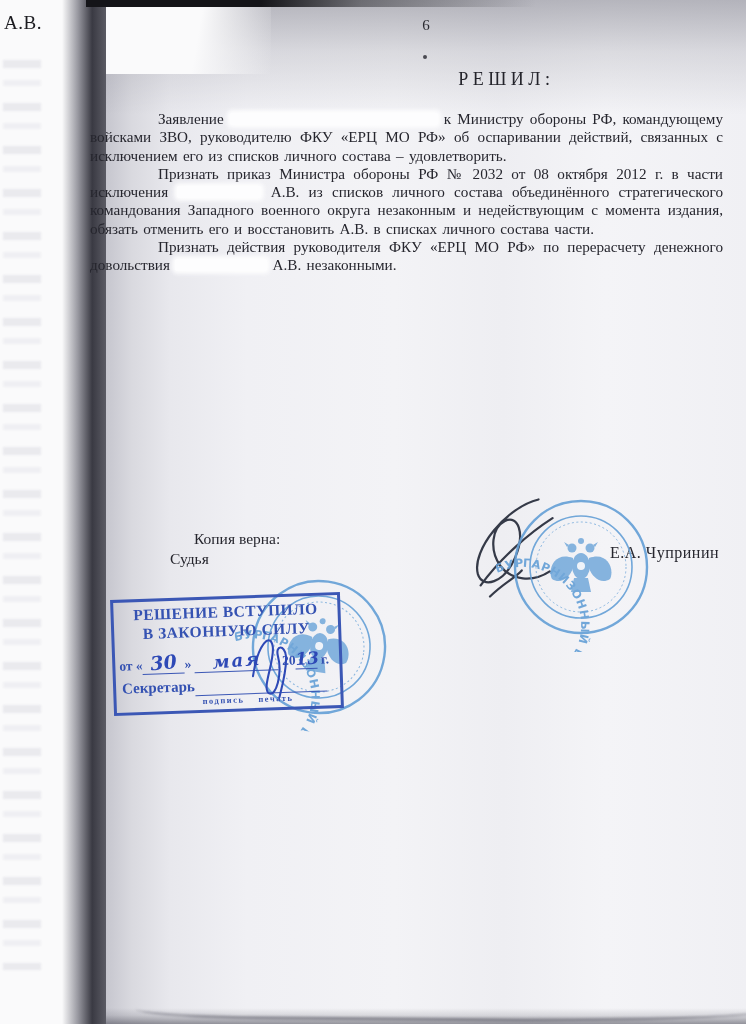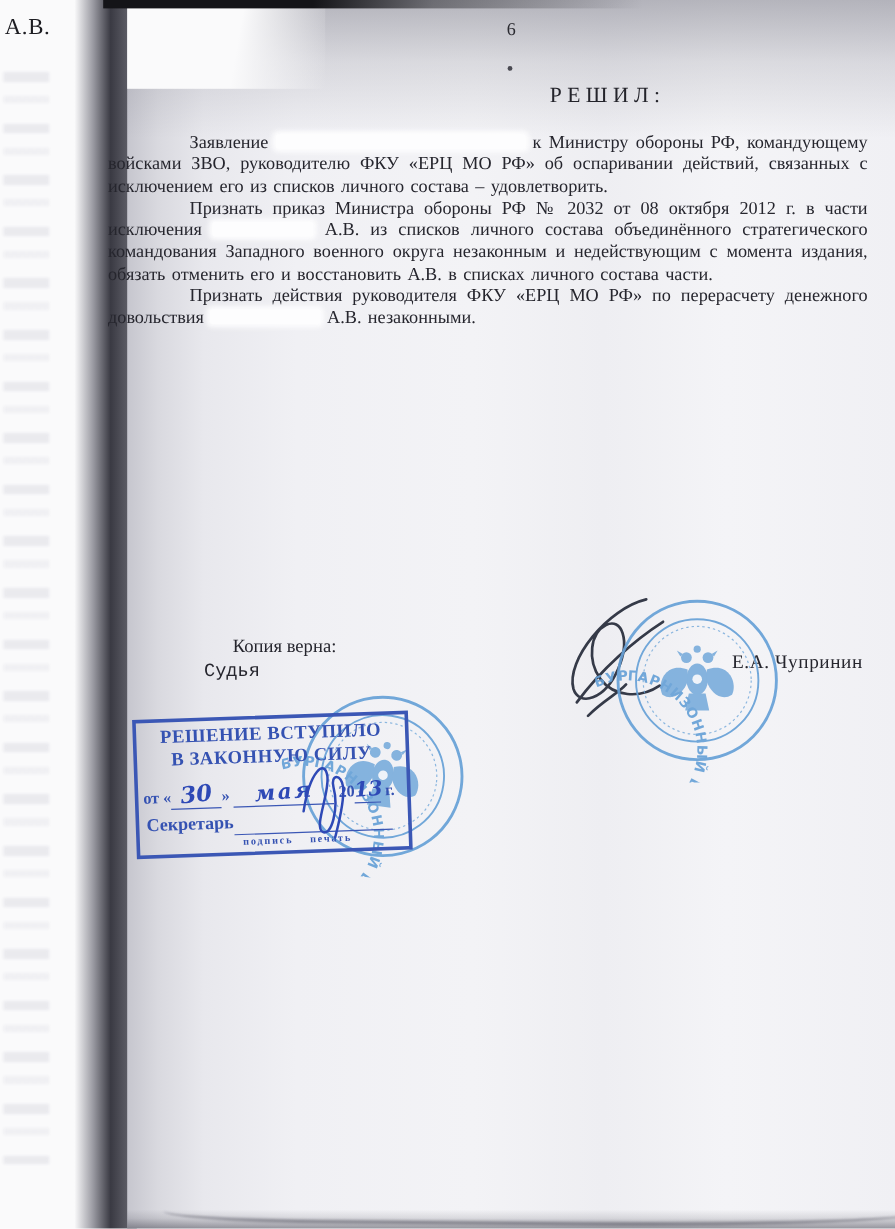--- a/index.html
+++ b/index.html
@@ -43,21 +43,21 @@
   .heading{position:absolute;left:234px;top:69px;width:210px;text-align:right;
         font-size:18px;color:#24242b;white-space:nowrap;}
 
   .body-text{position:absolute;left:-16px;top:110px;width:633px;
         font-size:15.2px;line-height:18.3px;color:#26262e;text-align:justify;}
   .body-text p{margin:0;text-indent:68px;word-spacing:1.5px;}
   .redaction{display:inline-block;height:12px;background:#fdfdfe;border-radius:2px;
         box-shadow:0 0 4px 3px rgba(253,253,254,.95);transform:translateY(1px);}
 
   .copy-note{position:absolute;left:64px;top:530px;font-size:15.5px;color:#26262e;margin-left:24px;}
-  .judge-label{position:absolute;left:64px;top:550px;font-size:15.5px;color:#26262e;font-family:Liberation Mono, monospace;}
+  .judge-label{position:absolute;left:64px;top:550px;font-size:15.5px;color:#26262e;}
   .judge-name{position:absolute;left:504px;top:544px;font-size:16px;color:#26262e;letter-spacing:.5px;}
 
   .judge-signature{position:absolute;left:352px;top:492px;width:120px;height:112px;color:#353a48;}
   .seal{position:absolute;width:170px;height:170px;color:#67a1d7;opacity:.92;}
   .seal.seal-top{left:390px;top:482px;}
   .seal.seal-bottom{left:128px;top:562px;transform:rotate(8deg);}
   .seal text{font-family:"DejaVu Sans", sans-serif;font-size:11.5px;font-weight:bold;letter-spacing:.6px;
         fill:currentColor;}
 
   

